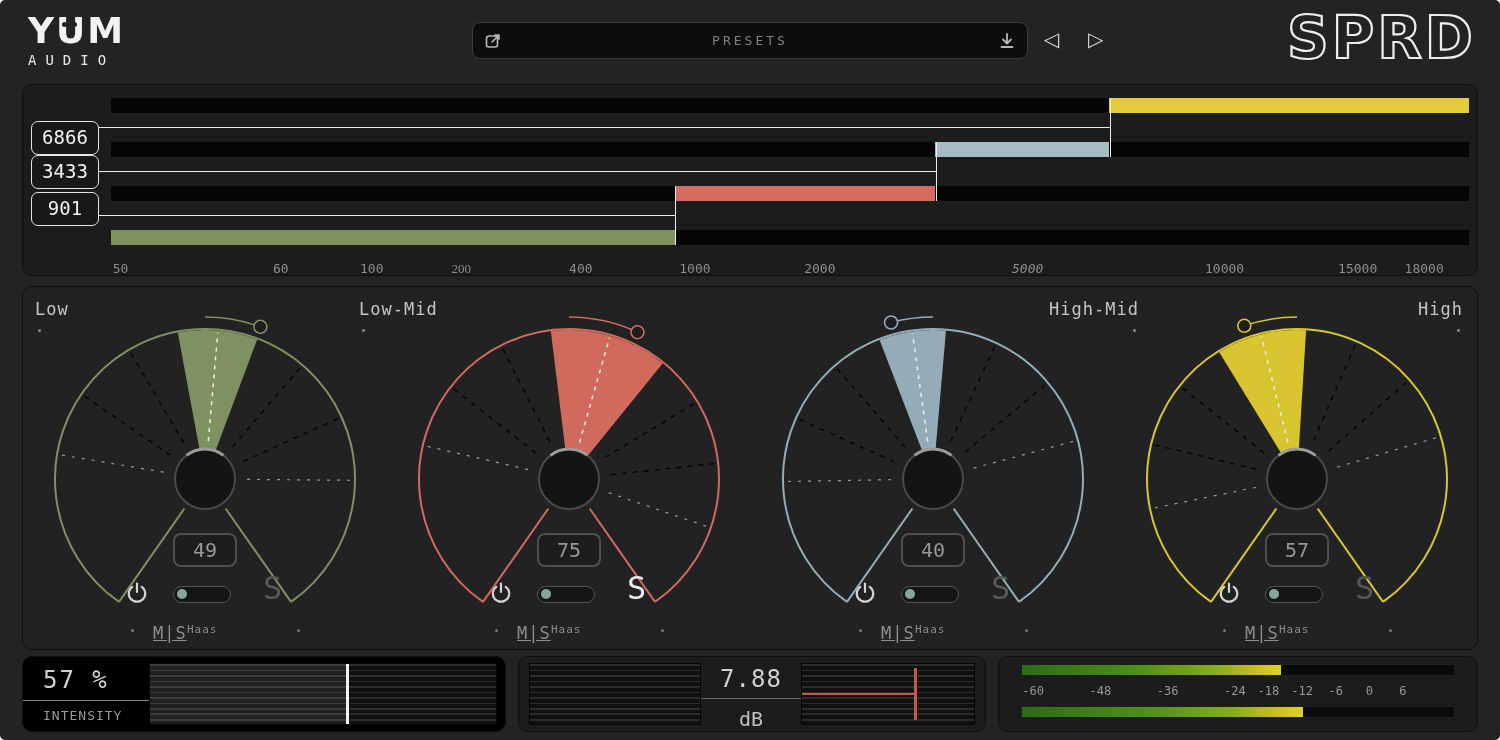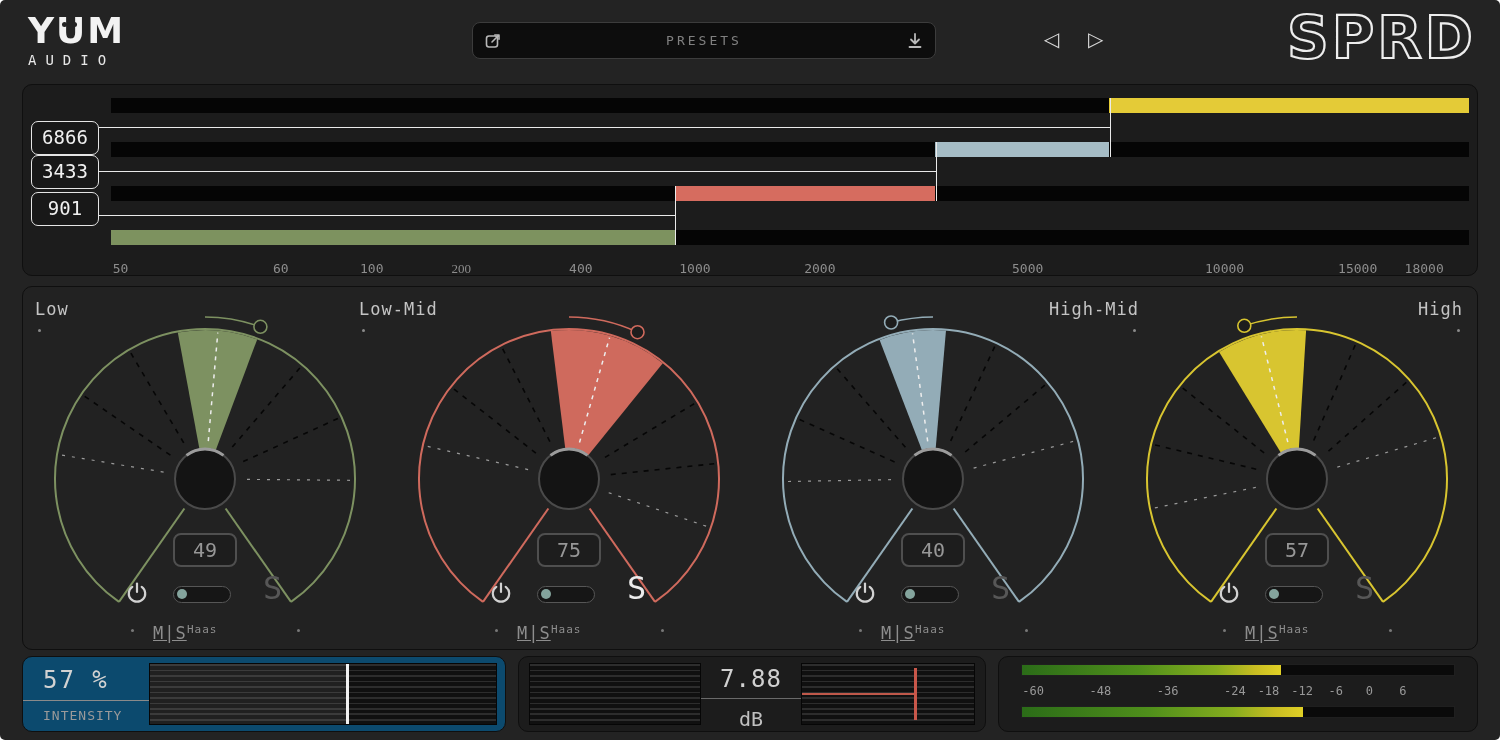--- a/index.html
+++ b/index.html
@@ -6,21 +6,21 @@
   .plugin{position:relative;width:1500px;height:740px;background:#232323;border-radius:5px;overflow:hidden;
     font-family:"DejaVu Sans Mono","Liberation Mono",monospace;}
   .panel{position:absolute;background:#1e1e1e;border:1px solid #0f0f0f;border-radius:10px;box-sizing:border-box;}
 
   
   .brand{position:absolute;left:28px;top:12px;width:150px;}
   .brand-name{font-family:"DejaVu Sans","Liberation Sans",sans-serif;font-weight:bold;font-size:36px;color:#f2f2f2;letter-spacing:2px;line-height:38px;}
   .brand-dot{position:absolute;width:5px;height:5px;border-radius:50%;background:#232323;top:10px;}
   .brand-dot.d1{left:34px}.brand-dot.d2{left:44px}
   .brand-sub{font-size:14px;color:#e8e8e8;letter-spacing:9px;margin-top:2px;}
-  .preset-bar{position:absolute;left:472px;top:22px;width:464px;height:37px;background:#0d0d0d;border:1px solid #3c3c3c;border-radius:8px;box-sizing:border-box;display:flex;align-items:center;}
+  .preset-bar{position:absolute;left:472px;top:22px;width:556px;height:37px;background:#0d0d0d;border:1px solid #3c3c3c;border-radius:8px;box-sizing:border-box;display:flex;align-items:center;}
   .preset-label{flex:1;text-align:center;font-size:13px;letter-spacing:3px;color:#808080;}
   .pb-icon{width:20px;height:20px;margin:0 10px;flex:0 0 auto;}
   .nav-arrow{position:absolute;top:27px;font-size:20px;color:#d8d8d8;font-family:"DejaVu Sans",sans-serif;}
   .nav-prev{left:1044px}.nav-next{left:1088px}
   .logo-sprd{position:absolute;right:24px;top:6px;font-family:"DejaVu Sans","Liberation Sans",sans-serif;
     font-weight:bold;font-size:58px;letter-spacing:3px;color:transparent;-webkit-text-stroke:2.2px #ededed;line-height:64px;}
 
   
   #spectrum-panel{left:22px;top:84px;width:1456px;height:192px;background:#1c1c1c;}
   #spec-bars{position:absolute;left:88px;right:8px;top:0;bottom:0;}
@@ -41,21 +41,21 @@
   .g-power{position:absolute;left:102px;top:294px;width:24px;height:26px;}
   .g-toggle{position:absolute;left:150px;top:299px;width:58px;height:17px;border:1.5px solid #565656;border-radius:10px;background:#161616;box-sizing:border-box;}
   .g-toggle-knob{position:absolute;left:3px;top:2px;width:10px;height:10px;border-radius:50%;background:#84a49d;}
   .g-solo{position:absolute;left:240px;top:282px;font-size:32px;color:#575757;}
   .g-solo.active{color:#ececec;}
   .g-ms{position:absolute;left:130px;top:336px;font-size:17px;color:#8d8d8d;letter-spacing:1px;text-decoration:underline;}
   .g-haas{position:absolute;left:164px;top:336px;font-size:11px;color:#8d8d8d;letter-spacing:1px;}
   .g-dot{position:absolute;width:3px;height:3px;border-radius:50%;background:#787878;}
 
   
-  #intensity-panel{left:22px;top:656px;width:484px;height:76px;background:#0c4a6e;}
+  #intensity-panel{left:22px;top:656px;width:484px;height:76px;background:#000000;}
   #db-panel{left:518px;top:656px;width:468px;height:76px;background:#1c1c1c;}
   #meter-panel{left:998px;top:656px;width:480px;height:76px;background:#1c1c1c;}
   .int-left{position:absolute;left:0;top:9px;width:128px;}
   .int-value{font-size:24px;color:#d2d2d2;letter-spacing:2px;padding:0 0 6px 20px;border-bottom:1.5px solid #8a8a8a;}
   .int-label{font-size:13px;color:#9a9a9a;letter-spacing:1px;padding:7px 0 0 20px;}
   .stripes{background-color:#101010;background-image:repeating-linear-gradient(180deg,#2d2d2d 0px,#2d2d2d 1.5px,#101010 1.5px,#101010 5.5px);border:1px solid #060606;box-sizing:border-box;}
   .f-slider{position:absolute;left:126px;right:8px;top:6px;bottom:6px;}
   .f-slider-fill{position:absolute;left:0;top:0;bottom:0;background:rgba(255,255,255,0.07);}
   .f-slider-marker{position:absolute;top:0;bottom:0;width:3px;background:#f2f2f2;}
   .db-stripes-l{position:absolute;left:10px;width:172px;top:6px;bottom:6px;}
@@ -111,21 +111,21 @@
         <div class="spec-row" style="top: 145px;">
           <div class="spec-seg" style="left: 0%; width: 41.5%; background: rgb(125, 146, 95);"></div>
         </div>
         <span class="spec-axis-label" style="left: 0.7%;">50</span>
         <span class="spec-axis-label" style="left: 12.5%;">60</span>
         <span class="spec-axis-label" style="left: 19.2%;">100</span>
         <span class="spec-axis-label" style="left: 25.8%; font-family: Liberation Serif, serif;">200</span>
         <span class="spec-axis-label" style="left: 34.6%;">400</span>
         <span class="spec-axis-label" style="left: 43%;">1000</span>
         <span class="spec-axis-label" style="left: 52.2%;">2000</span>
-        <span class="spec-axis-label" style="left: 67.5%;">5000</span>
+        <span class="spec-axis-label" style="left: 67.5%; font-style: italic;">5000</span>
         <span class="spec-axis-label" style="left: 82%;">10000</span>
         <span class="spec-axis-label" style="left: 91.8%;">15000</span>
         <span class="spec-axis-label" style="left: 96.7%;">18000</span>
       </div>
   <div class="xo-vline" style="left: 1086.85px; top: 13px; height: 59px;"></div>
       <div class="xo-hline" style="left: 76px; width: 1011.6px; top: 41.75px;"></div>
       <div class="xo-box" style="top: 25.5px; margin-top: 10px;">6866</div>
       <div class="xo-vline" style="left: 912.77px; top: 57px; height: 59px;"></div>
       <div class="xo-hline" style="left: 76px; width: 837.52px; top: 85.75px;"></div>
       <div class="xo-box" style="top: 69.5px;">3433</div>

